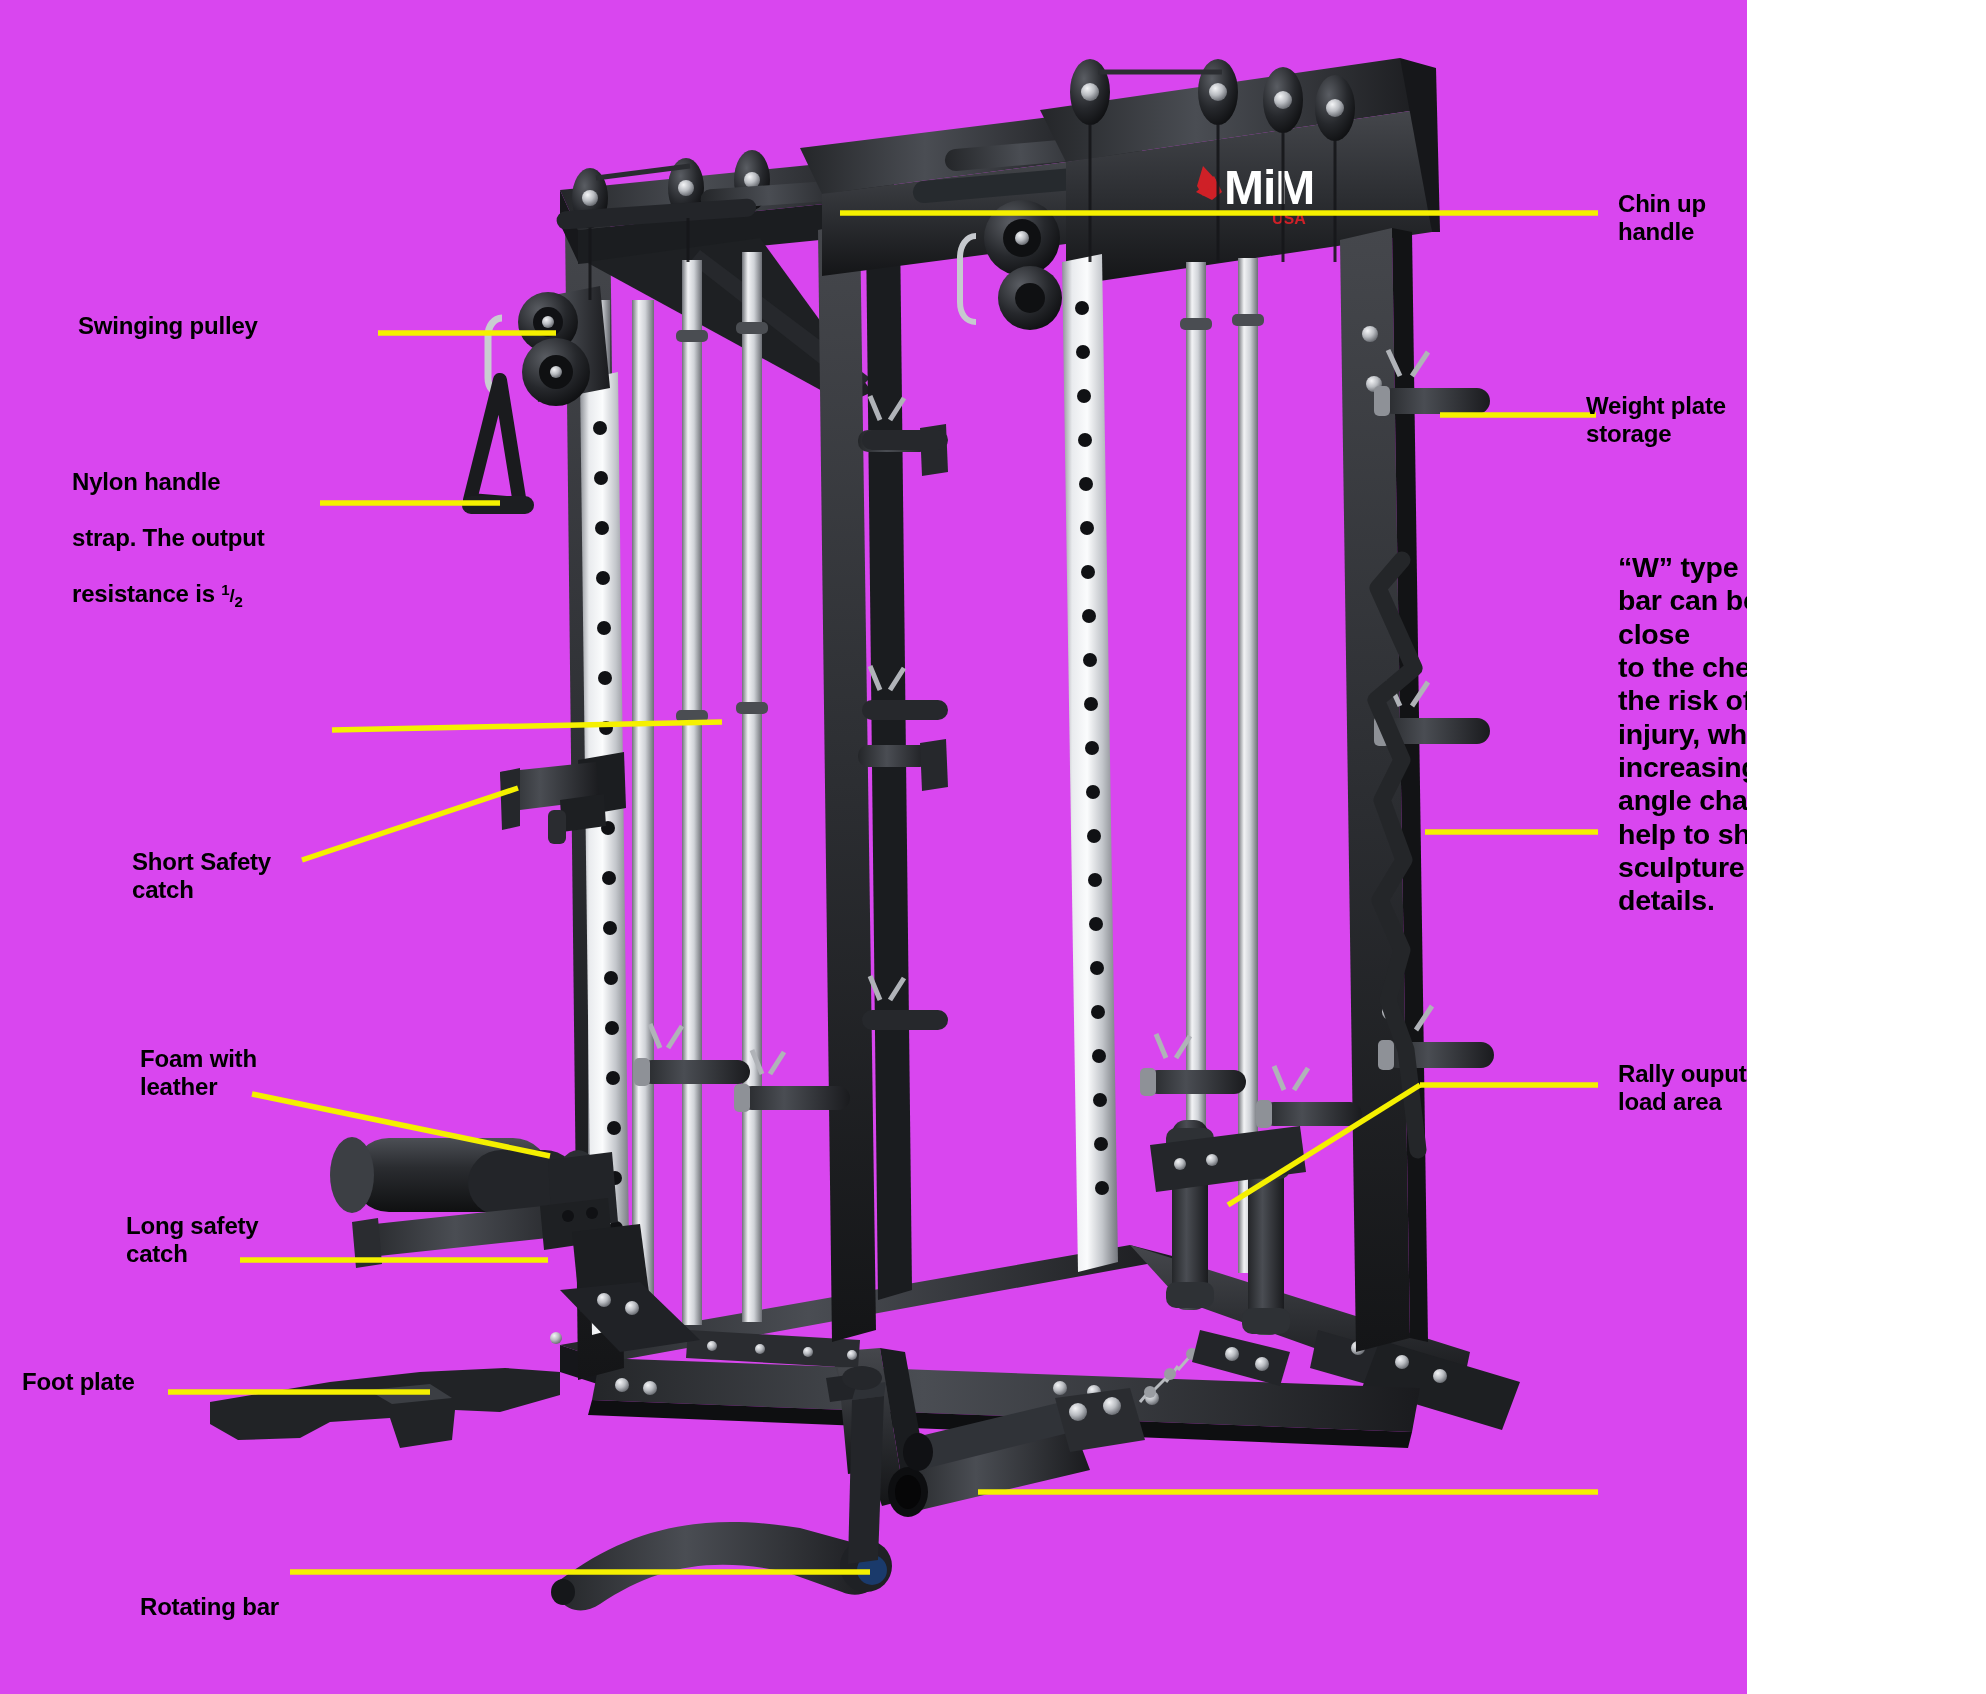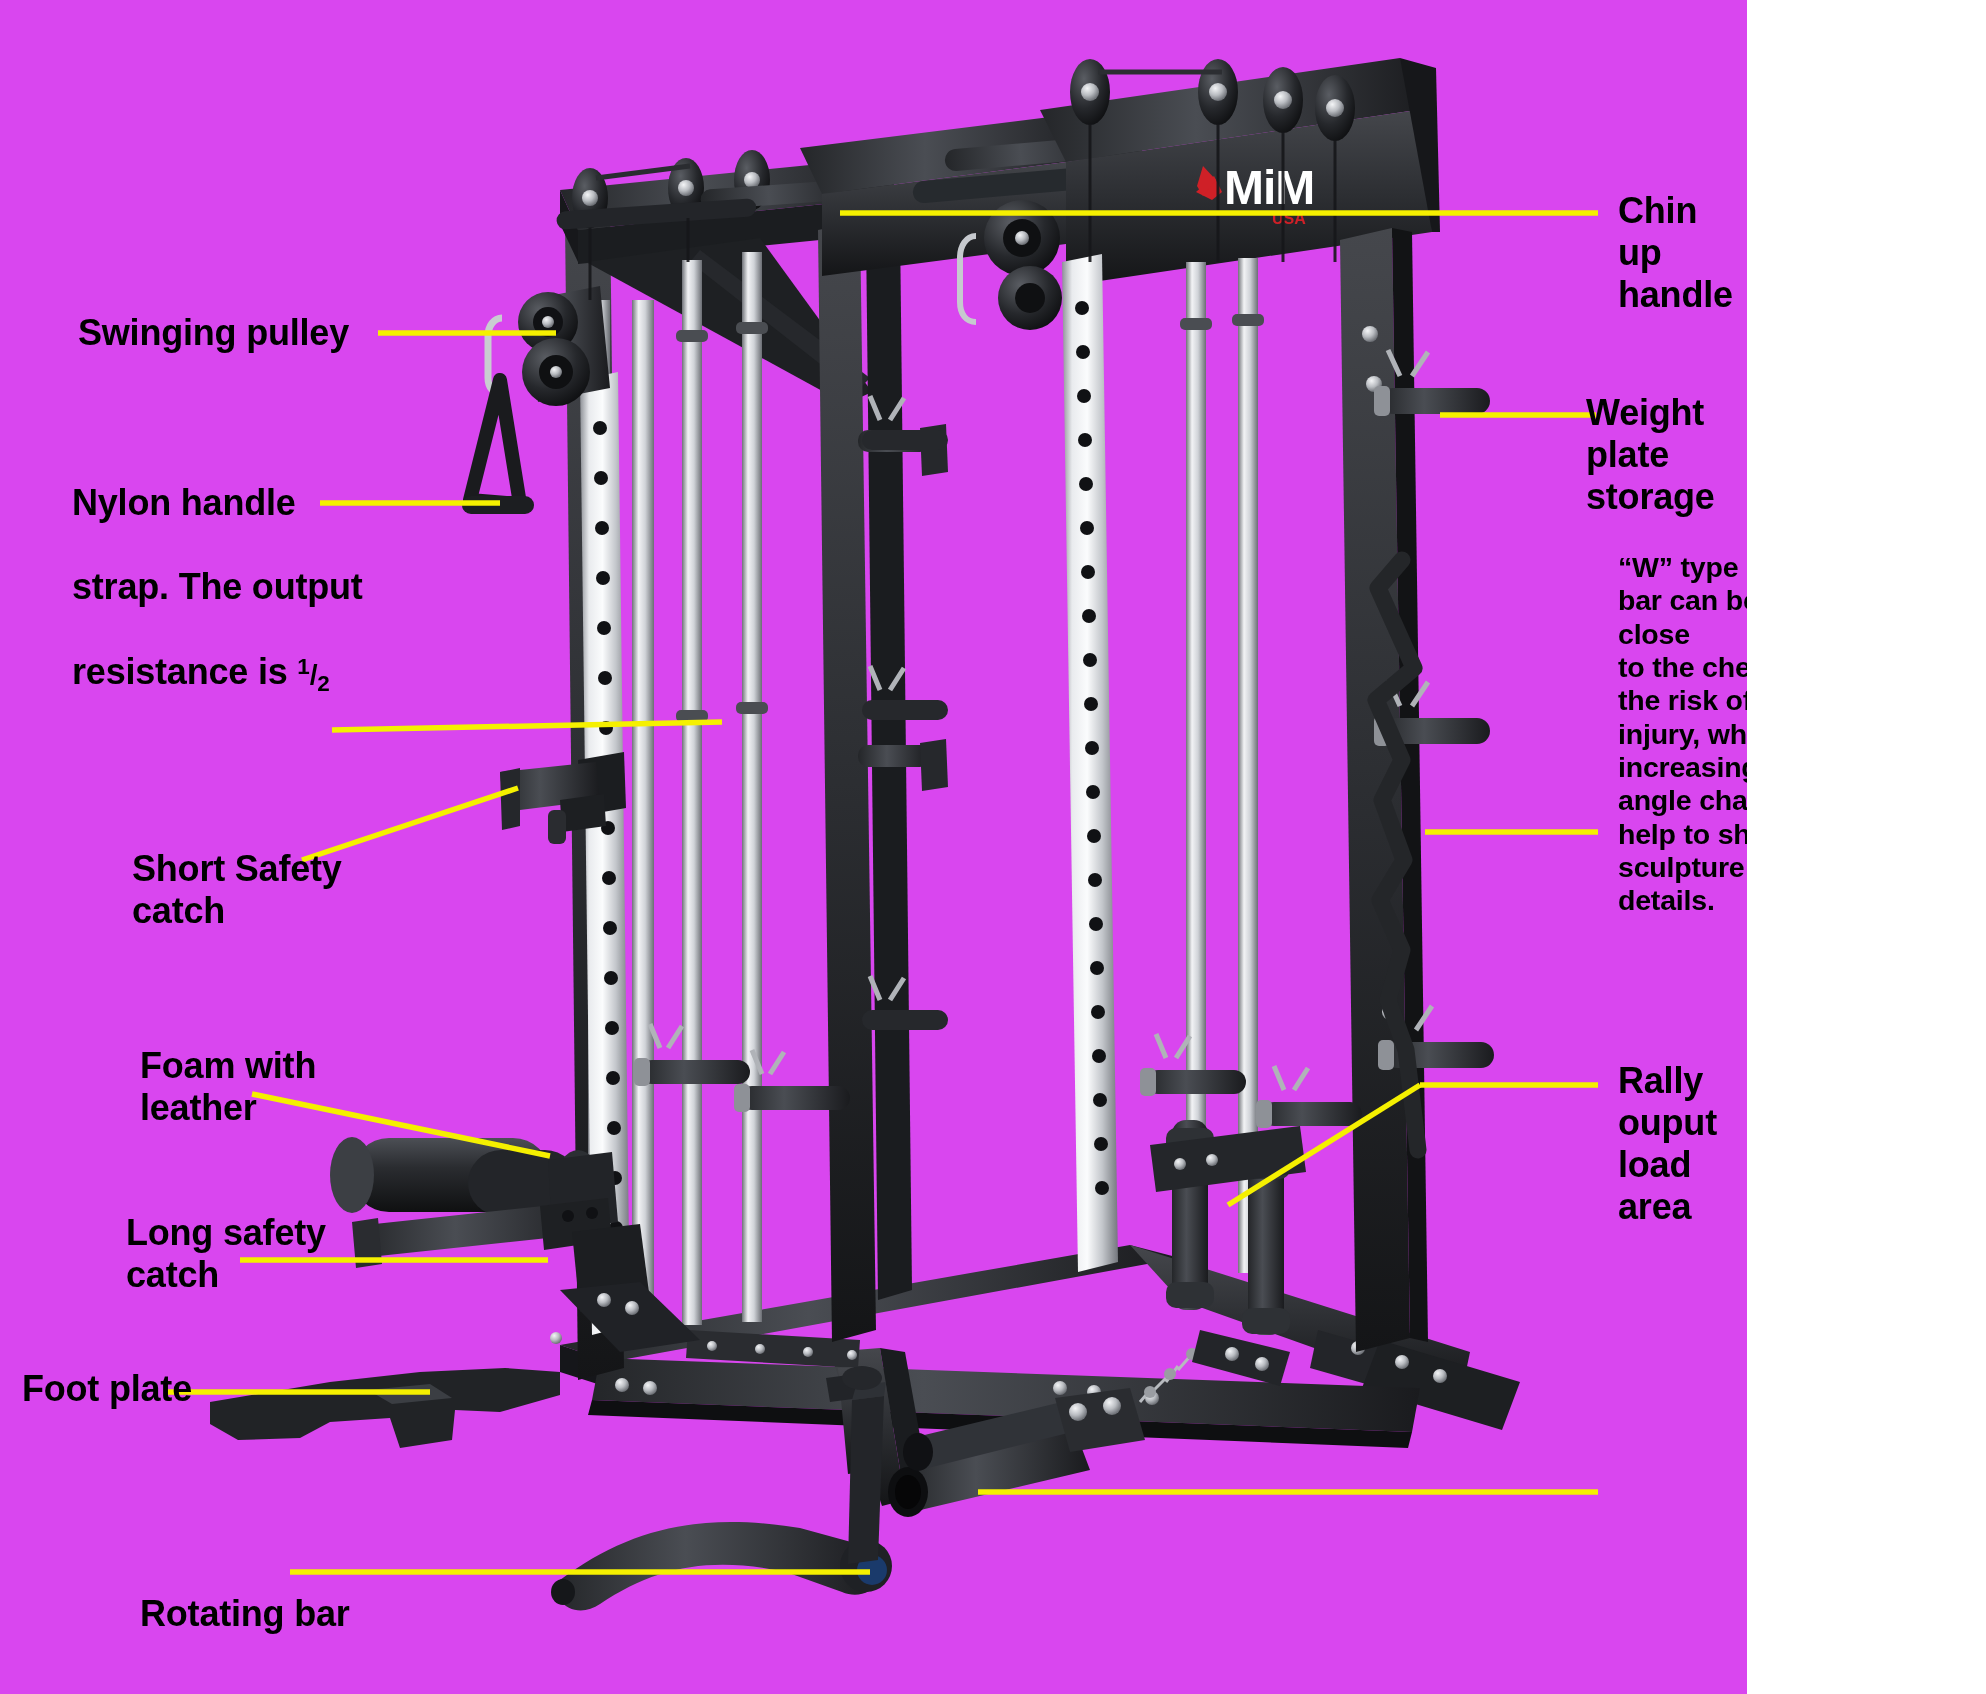--- a/index.html
+++ b/index.html
@@ -24,21 +24,21 @@
     font-weight: bold;
     color: #000000;
     line-height: 1.17;
     letter-spacing: -0.2px;
     white-space: pre-line;
   }
   .anno.left  { text-align: left; }
   .anno.right { text-align: left; }
 
   .lbl-28 { font-size: 28.5px; }
-  .lbl-30 { font-size: 36px; }
+  .lbl-30 { font-size: 24px; }
 
   .sup-frac { font-size: 0.78em; position: relative; }
   .sup-frac .num { vertical-align: 0.45em; font-size: 0.80em; }
   .sup-frac .den { vertical-align: -0.32em; font-size: 0.80em; }
 
   
   #leaders, #machine {
     position: absolute;
     left: 0; top: 0;
     width: 1986px;

